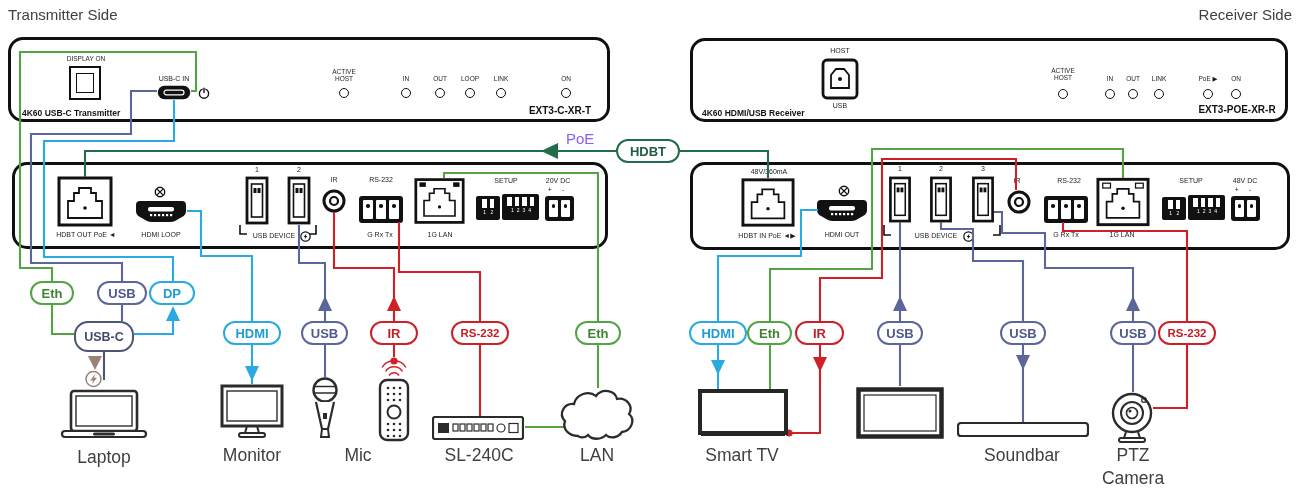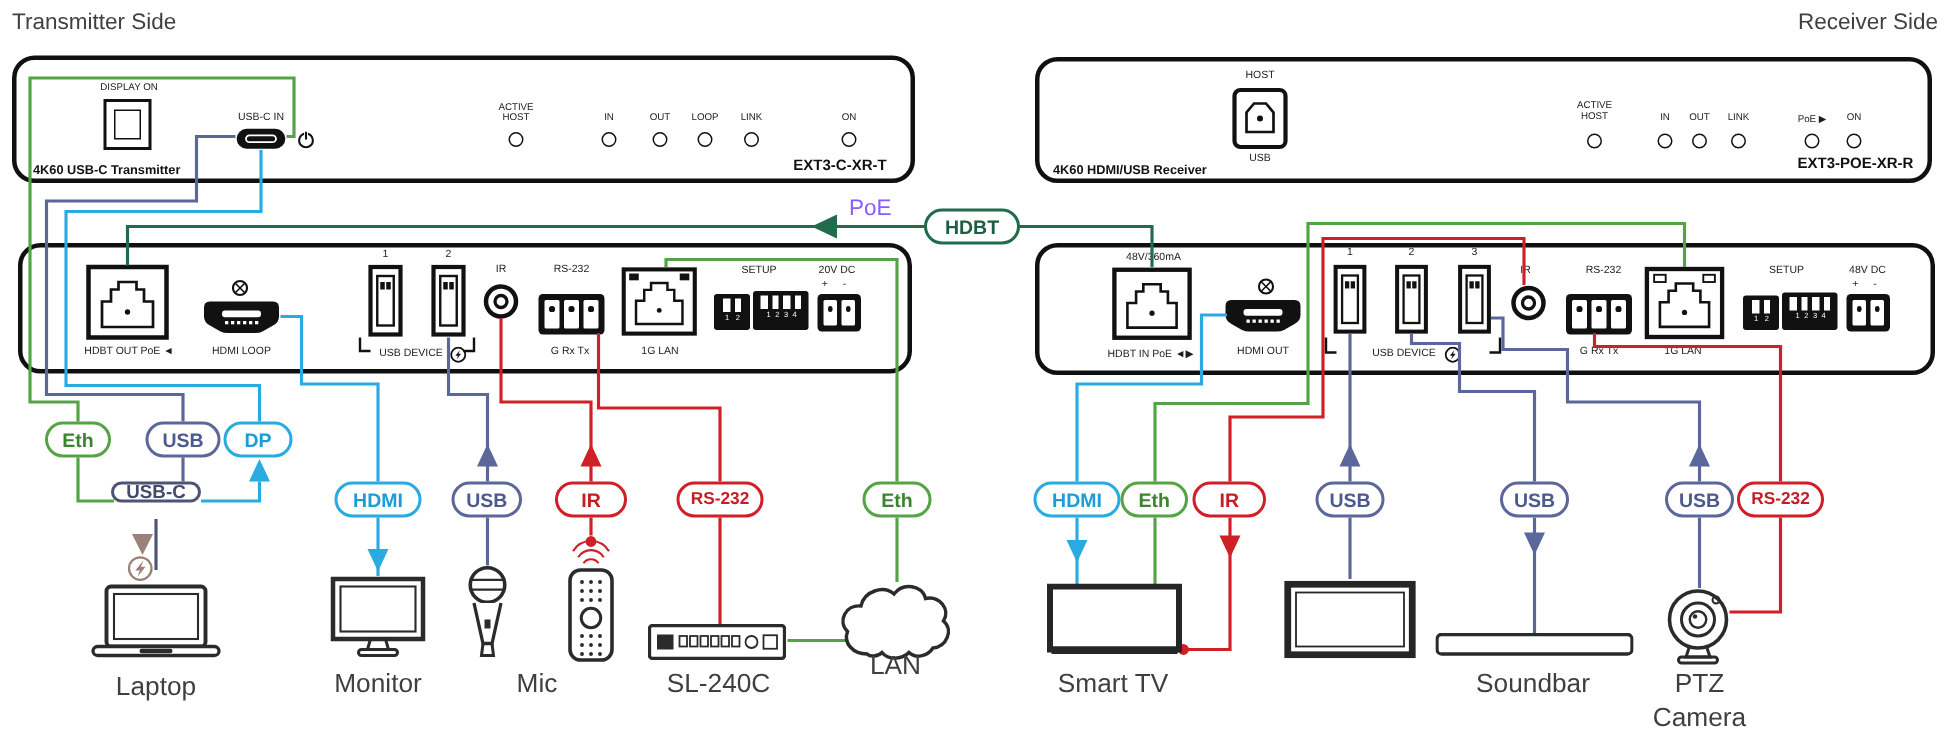--- a/index.html
+++ b/index.html
@@ -447,21 +447,21 @@
 
   <div class="oval c-green" style="left:30px;top:281px;width:44px;">
       <span>Eth</span>
     </div>
   <div class="oval c-usb" style="left:97px;top:281px;width:50px;">
       <span>USB</span>
     </div>
   <div class="oval c-cyan" style="left:149px;top:281px;width:46px;">
       <span>DP</span>
     </div>
-  <div class="oval c-navy" style="left:74px;top:321px;width:60px;height:14px;font-size:12.5px;">
+  <div class="oval c-navy" style="left:74px;top:321px;width:60px;height:31px;font-size:12.5px;">
       <span>USB-C</span>
     </div>
   <div class="oval c-cyan" style="left:223px;top:321px;width:58px;">
       <span>HDMI</span>
     </div>
   <div class="oval c-usb" style="left:301px;top:321px;width:47px;">
       <span>USB</span>
     </div>
   <div class="oval c-red" style="left:370px;top:321px;width:48px;">
       <span>IR</span>
@@ -595,18 +595,18 @@
         <circle cx="38" cy="8" r="2.3" fill="none" stroke="#2b2b2b" stroke-width="1.3"></circle>
         <path d="M20,40 L18,46 H34 L32,40" fill="none" stroke="#2b2b2b" stroke-width="2"></path>
         <rect x="13" y="46" width="26" height="4" rx="2" fill="none" stroke="#2b2b2b" stroke-width="2"></rect>
       </svg>
   </div>
 
   <span class="dev-label ctrlbl" style="left:104px;top:446px;">Laptop</span>
   <span class="dev-label ctrlbl" style="left:252px;top:444px;">Monitor</span>
   <span class="dev-label ctrlbl" style="left:325px;top:444px;margin-left:33px;">Mic</span>
   <span class="dev-label ctrlbl" style="left:479px;top:444px;">SL-240C</span>
-  <span class="dev-label ctrlbl" style="left:597px;top:432px;">LAN</span>
+  <span class="dev-label ctrlbl" style="left:597px;top:444px;">LAN</span>
   <span class="dev-label ctrlbl" style="left:742px;top:444px;">Smart TV</span>
   <span class="dev-label ctrlbl" style="left:1022px;top:444px;">Soundbar</span>
   <span class="dev-label" style="left:1095px;top:444px;width:76px;text-align:center;">PTZ Camera</span>
 
 </div>
 
 </body></html>

